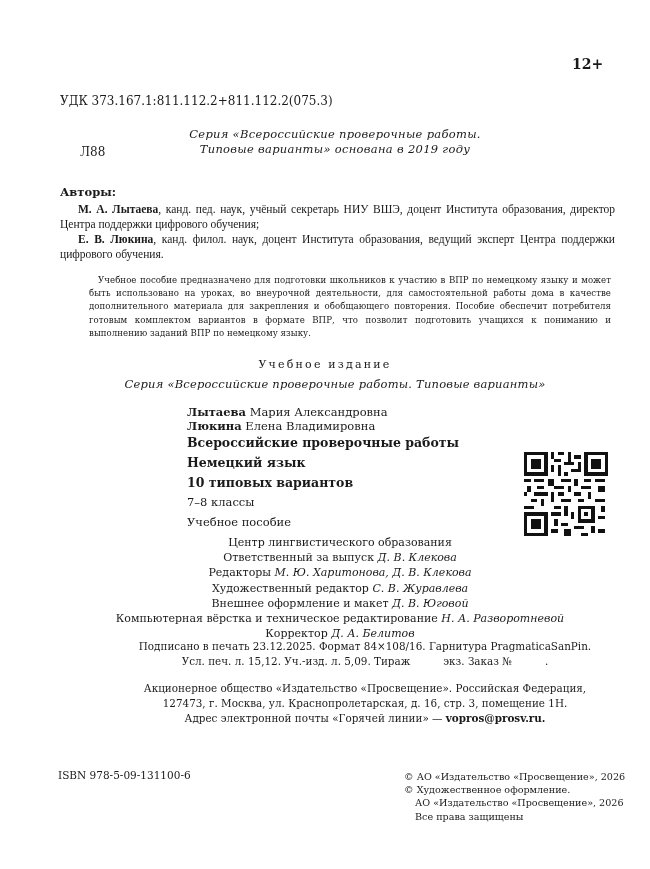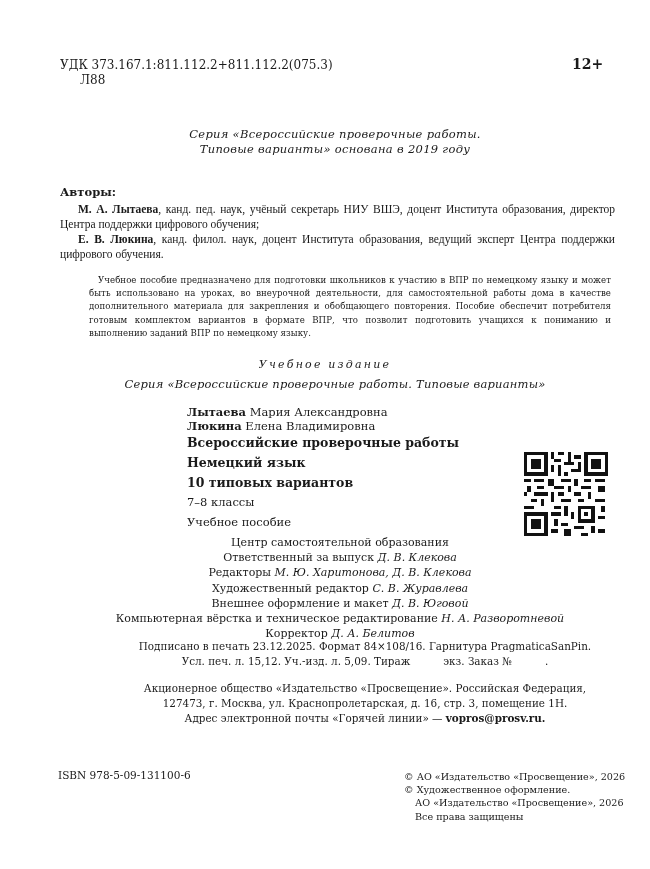--- a/index.html
+++ b/index.html
@@ -6,35 +6,35 @@
   body {
     width:650px; height:869px; position:relative; overflow:hidden;
     font-family:"DejaVu Serif", "Liberation Serif", serif;
     color:#1a1a1a;
   }
   .abs { position:absolute; white-space:nowrap; }
   .b { font-weight:bold; }
   .i { font-style:italic; }
 
   .udk { left:60px; top:58px; font-size:12px; line-height:15px; }
-  .udk div { letter-spacing:0; }
+  .udk div { letter-spacing:0;margin-top:36px; }
   .udk .l88 { padding-left:20px; }
   .age { left:572px; top:56px; font-size:14px; font-weight:bold; }
 
   .series-top { left:0; width:650px; top:127px; text-align:center; font-size:11.5px; line-height:15px; font-style:italic; letter-spacing:0.3px; }
   .series-top div { padding-left:20px; }
 
   .authors-h { left:60px; top:185px; font-size:11.5px; font-weight:bold; }
   .authors { left:60px; top:202px; width:555px; font-size:11.5px; line-height:15px; white-space:normal; text-align:justify; }
   .authors p { margin:0; text-indent:18px;font-family:Liberation Serif, serif; }
 
   .annot { left:89px; top:274px; width:522px; font-size:8.6px; line-height:13.2px; white-space:normal; text-align:justify; letter-spacing:0.05px; }
   .annot p { margin:0; text-indent:9px; }
 
-  .center { left:0; width:650px; text-align:center;font-style:italic; }
+  .center { left:0; width:650px; text-align:center; }
   .ucheb { top:358px; font-size:11px; letter-spacing:2.2px; }
   .series2 { top:377px; font-size:11.5px; font-style:italic; letter-spacing:0.2px; padding-left:20px; box-sizing:border-box; }
 
   .titleblock { left:187px; width:315px; top:405px; }
   .titleblock div { white-space:nowrap; }
   .tb-name { font-size:11.5px; line-height:14px; }
   .tb-big { font-size:12.5px; font-weight:bold; line-height:20px; }
   .tb-cls { font-size:11.5px; line-height:18px; }
   .tb-pos { font-size:11.5px; line-height:22px; }
 
@@ -150,21 +150,21 @@
         <rect x="20" y="22" width="1" height="2"></rect>
       <rect x="8" y="23" width="2" height="1"></rect>
         <rect x="12" y="23" width="2" height="2"></rect>
         <rect x="17" y="24" width="2" height="1"></rect>
         <rect x="22" y="23" width="2" height="1"></rect>
     </g>
   </svg>
 </div>
 
 <div class="abs credits">
-  <div>Центр самостоятельной образования</div>
+  <div>Центр лингвистического образования</div>
   <div><span>Ответственный за выпуск </span><span class="i">Д. В. Клекова</span></div>
   <div><span>Редакторы </span><span class="i">М. Ю. Харитонова, Д. В. Клекова</span></div>
   <div><span>Художественный редактор </span><span class="i">С. В. Журавлева</span></div>
   <div><span>Внешнее оформление и макет </span><span class="i">Д. В. Юговой</span></div>
   <div><span>Компьютерная вёрстка и техническое редактирование </span><span class="i">Н. А. Разворотневой</span></div>
   <div><span>Корректор </span><span class="i">Д. А. Белитов</span></div>
 </div>
 
 <div class="abs print">
   <div>Подписано в печать 23.12.2025. Формат 84×108/16. Гарнитура PragmaticaSanPin.</div>

